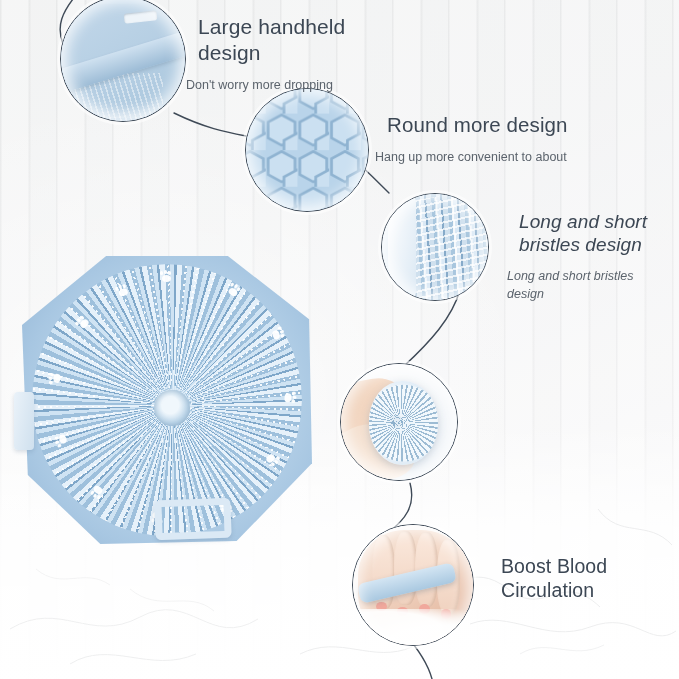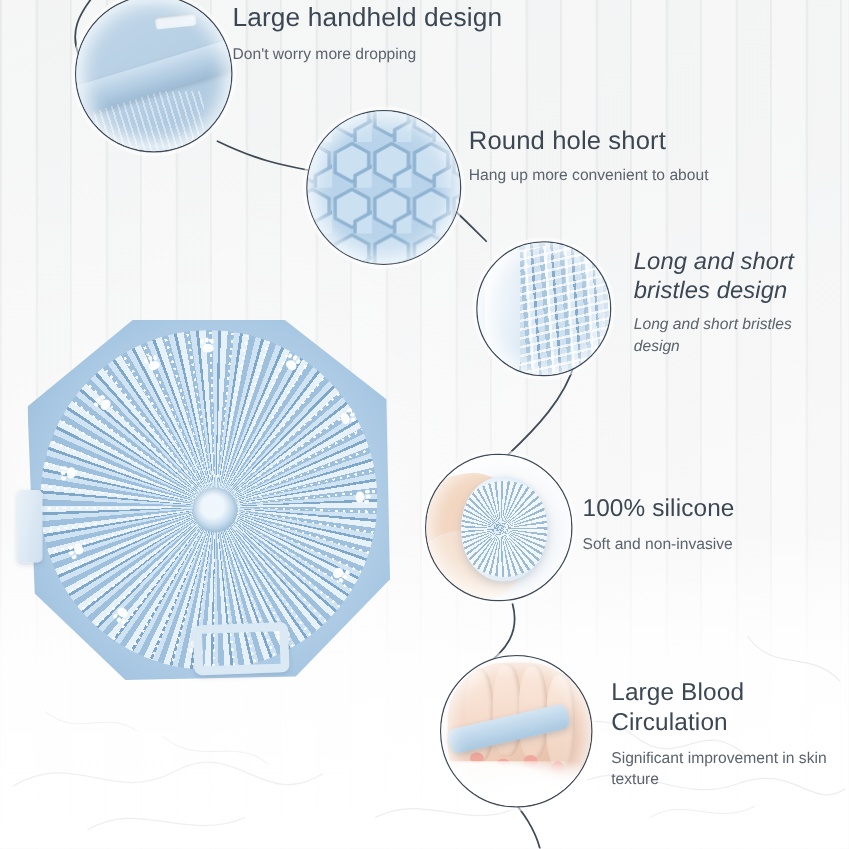--- a/index.html
+++ b/index.html
@@ -107,21 +107,21 @@
   .art-grip .bar{position:absolute;left:4%;top:40%;width:82%;height:17%;
     background:linear-gradient(180deg,#d3e5f3,#a9c8e0);border-radius:7px;transform:rotate(-13deg);
     box-shadow:0 2px 5px rgba(90,110,130,.3);}
   .art-grip .foam{position:absolute;left:-10%;bottom:-18%;width:120%;height:48%;
     background:radial-gradient(ellipse at 30% 40%, rgba(255,255,255,.95) 0 42%, rgba(255,255,255,0) 70%),
                radial-gradient(ellipse at 70% 60%, rgba(255,255,255,.9) 0 38%, rgba(255,255,255,0) 72%);}
 
   
   .tb{position:absolute;}
   .tb h3{
-    margin:0;font-weight:400;color:#3c4754;letter-spacing:.1px;
+    margin:12px;font-weight:400;color:#3c4754;letter-spacing:.1px;
     font-size:21px;line-height:1.22;
   }
   .tb p{
     margin:7px 0 0 0;font-weight:400;color:#5b636c;
     font-size:12.5px;line-height:1.38;
   }
   #tb-hand h3{font-size:21px}
   #tb-hole h3{font-size:20.5px}
   #tb-bristle h3{font-size:19px}
   #tb-sil h3{font-size:19.5px}
@@ -365,32 +365,27 @@
     <div class="prod-handle"></div>
   </div>
   <div class="prod-tab"></div>
 
   <div class="tb" id="tb-hand" style="left:186px;top:2px;width:230px;">
     <h3>Large handheld design</h3>
     <p>Don't worry more dropping</p>
   </div>
 
   <div class="tb" id="tb-hole" style="left:375px;top:100px;width:260px;">
-    <h3>Round hole short</h3>
+    <h3>Round more design</h3>
     <p>Hang up more convenient to about</p>
   </div>
 
   <div class="tb" id="tb-bristle" style="left:507px;top:198px;width:160px;font-style:italic;">
     <h3>Long and short bristles design</h3>
     <p>Long and short bristles design</p>
   </div>
 
-  <div class="tb" id="tb-sil" style="left:466px;top:396px;width:200px;">
-    <h3>100% silicone</h3>
-    <p>Soft and non-invasive</p>
-  </div>
 
   <div class="tb" id="tb-blood" style="left:489px;top:543px;width:180px;">
-    <h3>Large Blood Circulation</h3>
-    <p>Significant improvement in skin texture</p>
+    <h3>Boost Blood Circulation</h3>
   </div>
 
 </div>
 
 </body></html>

